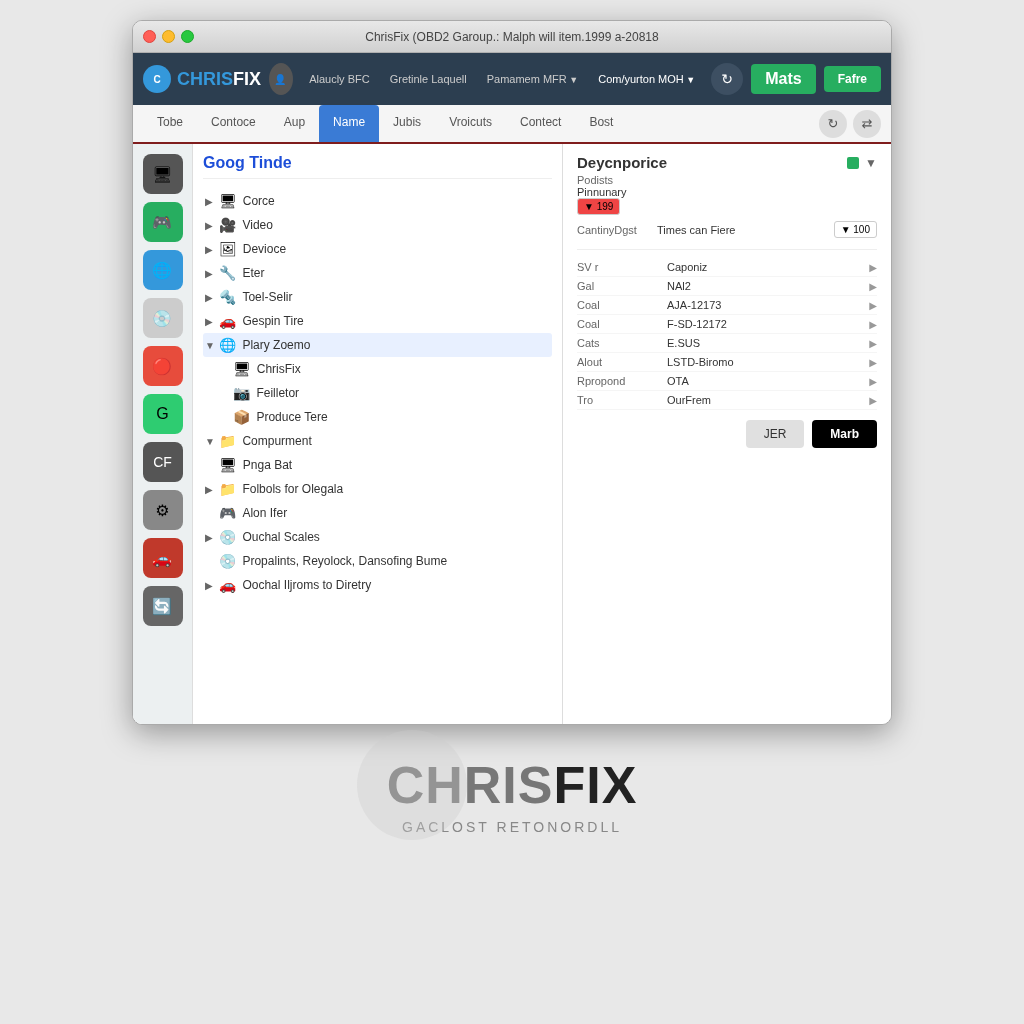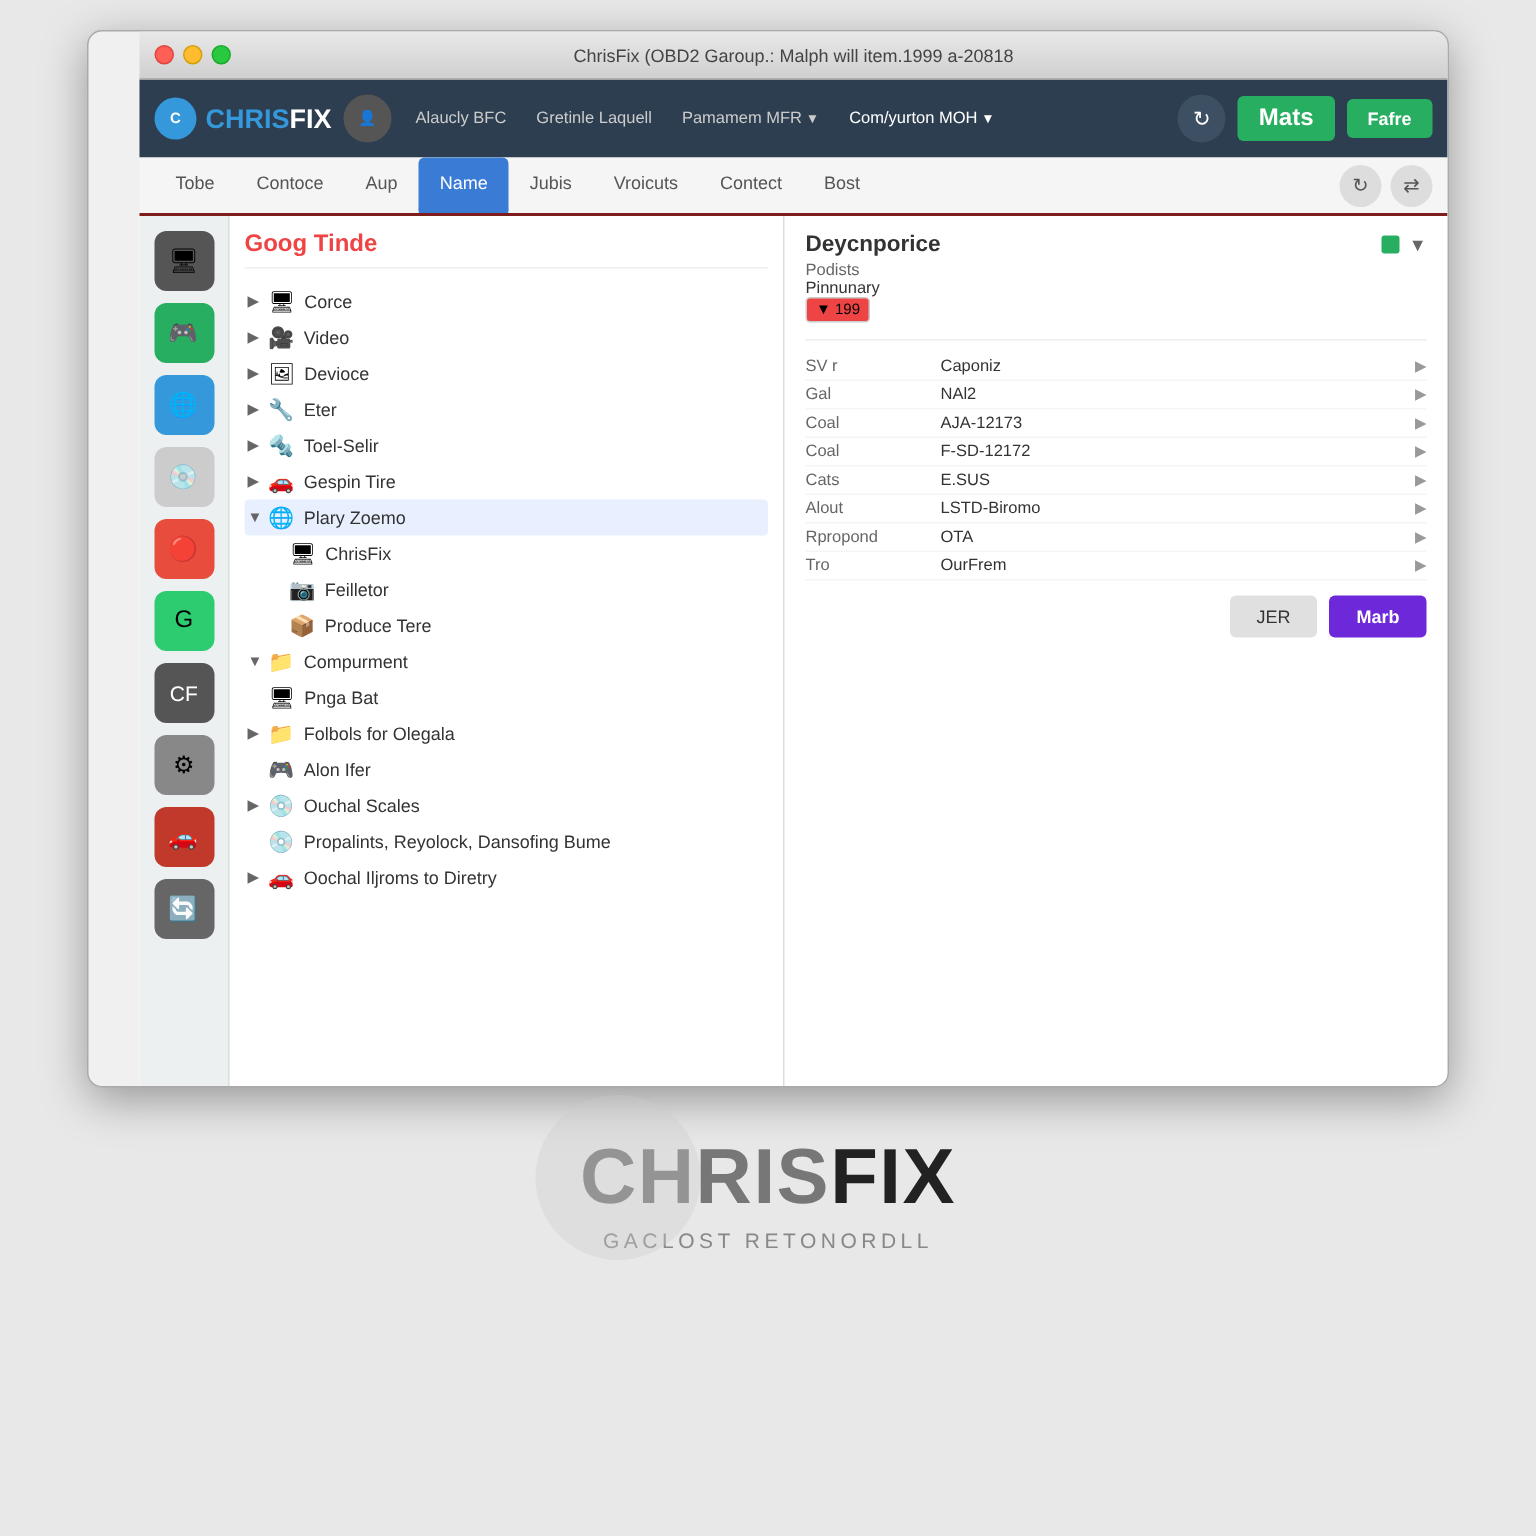--- a/index.html
+++ b/index.html
@@ -9,27 +9,26 @@
       display: flex;
       flex-direction: column;
       align-items: center;
       justify-content: flex-start;
       min-height: 1024px;
       padding: 20px 0;
     }
 
     
     .window {
-      width: 908px;
+      width: 760px;
       background: #f0f0f0;
       border-radius: 10px;
       box-shadow: 0 8px 30px rgba(0,0,0,0.35);
       overflow: hidden;
       border: 1px solid #aaa;
-      padding-left: 34px;
     }
 
     
     .title-bar {
       background: linear-gradient(to bottom, #e8e8e8, #d0d0d0);
       height: 32px;
       display: flex;
       align-items: center;
       justify-content: center;
       position: relative;
@@ -241,21 +240,21 @@
     
     .file-list-panel {
       width: 370px;
       border-right: 1px solid #ddd;
       padding: 10px;
       overflow-y: auto;
     }
     .search-title {
       font-size: 16px;
       font-weight: 600;
-      color: #ef4444;
+      color: #1d4ed8;
       margin-bottom: 10px;
       padding-bottom: 6px;
       border-bottom: 1px solid #eee;
     }
     .file-list {
       font-size: 12px;
     }
     .file-item {
       display: flex;
       align-items: center;
@@ -364,21 +363,21 @@
     .btn-jer {
       background: #e0e0e0;
       color: #333;
       border: none;
       border-radius: 4px;
       padding: 7px 18px;
       font-size: 12px;
       cursor: pointer;
     }
     .btn-marb {
-      background: #6d28d9;
+      background: #000000;
       color: white;
       border: none;
       border-radius: 4px;
       padding: 7px 18px;
       font-size: 12px;
       font-weight: 600;
       cursor: pointer;
     }
 
     
@@ -616,20 +615,25 @@
           <div class="green-dot"></div>
           <span class="dropdown-arrow">▼</span>
         </div>
       </div>
 
       <div style="font-size:11px; border-bottom:1px solid #eee; padding-bottom:8px; margin-bottom:8px;">
         <div style="display:flex; align-items:flex-start; justify-content:space-between; padding:3px 0;flex-direction:column;">
           <span style="color:#666; min-width:80px;">Podists</span>
           <span style="color:#333; flex:1;">Pinnunary</span>
           <span style="background:#ef4444;border:1px solid #ccc;border-radius:3px;padding:2px 6px;font-size:10px;cursor:pointer;">▼ 199</span>
+        </div>
+        <div style="display:flex; align-items:center; justify-content:space-between; padding:3px 0;">
+          <span style="color:#666; min-width:80px;">CantinyDgst</span>
+          <span style="color:#333; flex:1;">Times can Fiere</span>
+          <span style="background:white;border:1px solid #ccc;border-radius:3px;padding:2px 6px;font-size:10px;cursor:pointer;">▼ 100</span>
         </div>
       </div>
 
       <div class="attributes-section">
         <div class="attr-row">
           <span class="attr-label">SV r</span>
           <span class="attr-value">Caponiz</span>
           <span class="attr-arrow">▶</span>
         </div>
         <div class="attr-row">

